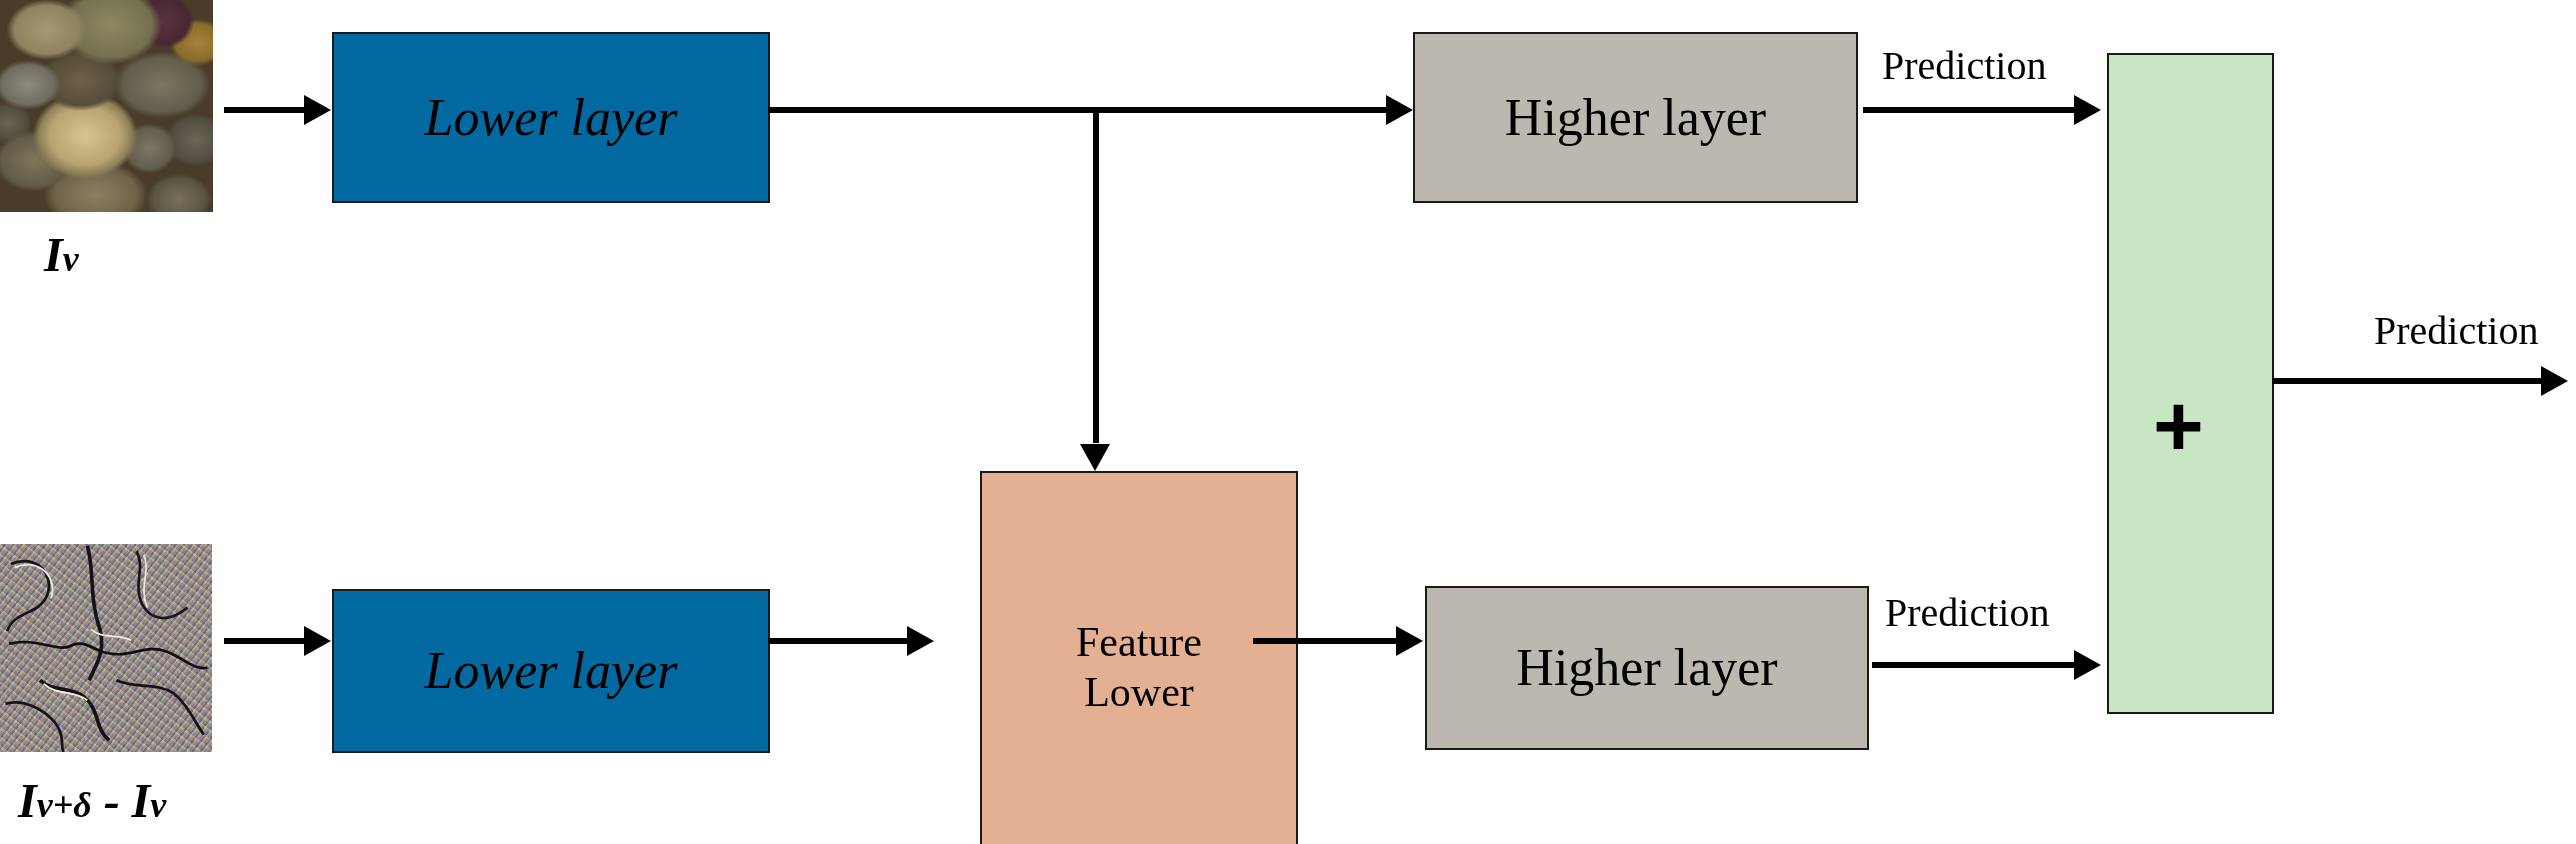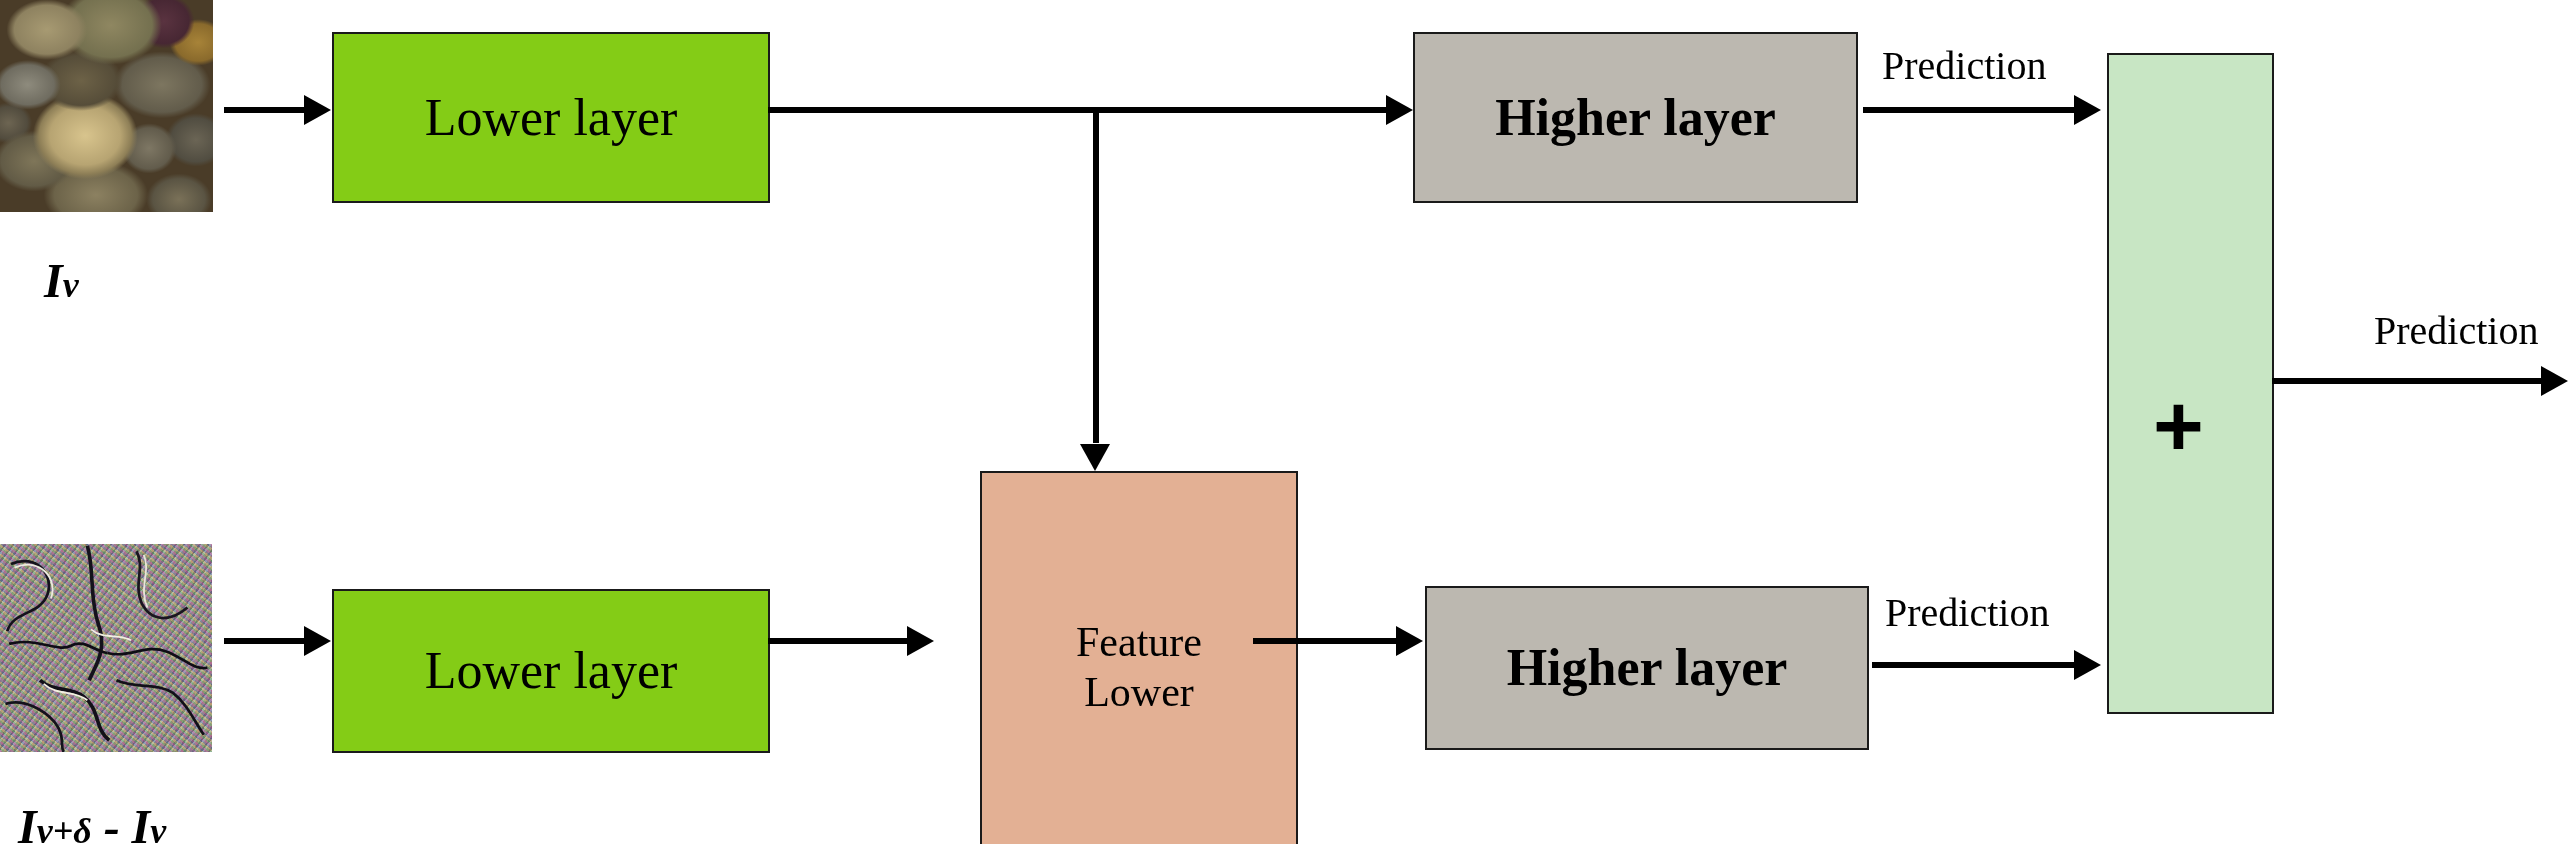--- a/index.html
+++ b/index.html
@@ -25,22 +25,22 @@
     border: 2.7px solid #1a1a1a;
     display: flex;
     align-items: center;
     justify-content: center;
     text-align: center;
     color: #000000;
     font-family: "Liberation Serif", "DejaVu Serif", serif;
     line-height: 1.18;
     user-select: none;
   }
-  .box-yellow { background: #84cc16; }
-  .box-gray   { background: #bcb8b0; font-weight: bold; }
+  .box-yellow { background: #0369a1; font-style: italic; }
+  .box-gray   { background: #bcb8b0; }
   .box-salmon { background: #e3b094; }
   .box-green  { background: #c8e6c4; }
 
   .box-label-big   { font-size: 52px; }
   .box-label-multi { font-size: 42px; }
 
   
   .imgbox {
     position: absolute;
     overflow: hidden;
@@ -118,21 +118,20 @@
   }
   .math {
     position: absolute;
     font-family: "Liberation Serif", "DejaVu Serif", serif;
     font-weight: bold;
     font-style: italic;
     font-size: 48px;
     color: #000000;
     white-space: nowrap;
     user-select: none;
-    margin-top: 26px;
   }
   .math .sub {
     font-size: 36px;
   }
   .plus-glyph {
     position: absolute;
     font-family: "Liberation Sans", "DejaVu Sans", sans-serif;
     font-weight: bold;
     font-size: 87px;
     line-height: 1;

